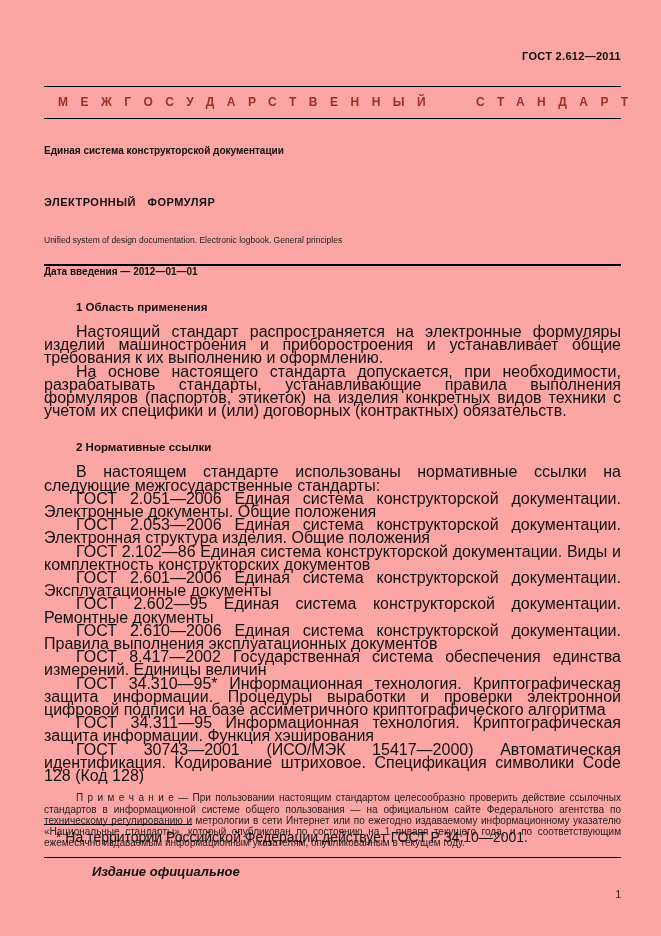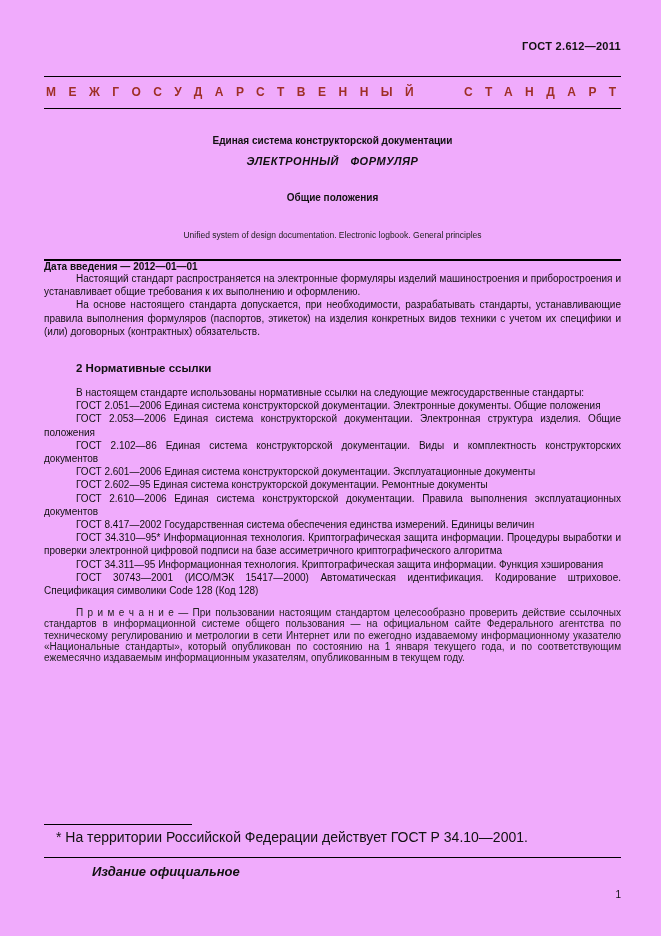--- a/index.html
+++ b/index.html
@@ -1,71 +1,71 @@
 <!DOCTYPE html>
 <html lang="ru"><head>
 <meta charset="utf-8">
 <style>
   html,body{margin:0;padding:0;background:#e9e9e9;}
   .page{
-    width:661px;height:936px;background:#f0abfc;position:relative;
+    width:661px;height:936px;background:#fca5a5;position:relative;
     font-family:"Liberation Sans", sans-serif;color:#111;
-    box-sizing:border-box;padding:40px 40px 0 44px;overflow:hidden;
+    box-sizing:border-box;padding:50px 40px 0 44px;overflow:hidden;
     margin:0 auto;box-shadow:0 0 4px rgba(0,0,0,.25);
   }
   .doc-number{text-align:right;font-size:11px;font-weight:bold;margin-bottom:24px;letter-spacing:.3px;}
   .banner-wrap{border-top:1.5px solid #000;border-bottom:1.5px solid #000;padding:8px 0 9px 2px;}
   .banner{
     font-size:12px;font-weight:bold;letter-spacing:12.5px;word-spacing:22px;
     white-space:nowrap;line-height:14px;
   }
-  .title-block{text-align:center;}
+  .title-block{}
   .title-system{font-size:10px;font-weight:bold;margin-top:26px;}
-  .title-main{font-size:11px;font-weight:bold;margin-top:9px;word-spacing:8px;letter-spacing:.5px;font-style:italic;}
+  .title-main{font-size:11px;font-weight:bold;margin-top:40px;word-spacing:8px;letter-spacing:.5px;}
   .title-sub{font-size:10px;font-weight:bold;margin-top:25px;}
   .title-eng{font-size:8.5px;margin-top:27px;color:#222;}
   .rule{border:0;border-top:2px solid #000;margin:19px 0 0 0;}
   .date-line{text-align:left;font-size:10px;font-weight:bold;}
   h2.sec{font-size:11.5px;font-weight:bold;margin:24px 0 12px 0;padding-left:32px;}
   p.body{
-    font-size:10px;line-height:13.2px;text-align:justify;margin:0;
+    font-size:16px;line-height:13.2px;text-align:justify;margin:0;
     text-indent:32px;
   }
   .note{
     font-size:10px;line-height:11.2px;text-align:justify;margin:10px 0 0 0;text-indent:32px;color:#222;
   }
   .bottom{position:absolute;left:44px;right:40px;bottom:36px;}
   .footnote-sep{border:0;border-top:1px solid #000;width:148px;margin:0 0 4px 0;}
   .footnote{font-size:14px;margin:0 0 0 12px;}
   .bottom-rule{border:0;border-top:1px solid #000;margin:12px 0 6px 0;}
   .edition{font-size:13px;font-weight:bold;font-style:italic;margin-left:48px;}
   .page-num{text-align:right;font-size:10px;margin-top:10px;}
 </style>
 </head>
 <body>
 
 <div class="page">
 
   <div class="doc-number">ГОСТ 2.612—2011</div>
 
   <div class="banner-wrap">
-    <div class="banner" style="color: rgb(158, 47, 38);">МЕЖГОСУДАРСТВЕННЫЙ СТАНДАРТ</div>
+    <div class="banner" style="color: rgb(158, 47, 38); margin-left: 12px;">МЕЖГОСУДАРСТВЕННЫЙ СТАНДАРТ</div>
   </div>
 
   <div class="title-block">
     <div class="title-system">Единая система конструкторской документации</div>
     <div class="title-main">ЭЛЕКТРОННЫЙ ФОРМУЛЯР</div>
-    <div class="title-sub">Общие положения</div>
     <div class="title-eng">Unified system of design documentation. Electronic logbook. General principles</div>
   </div>
 
   <hr class="rule">
 
   <div class="date-line">Дата введения — 2012—01—01</div>
 
+  <h2 class="sec">1 Область применения</h2>
   <p class="body">Настоящий стандарт распространяется на электронные формуляры изделий машиностроения и приборостроения и устанавливает общие требования к их выполнению и оформлению.</p>
   <p class="body">На основе настоящего стандарта допускается, при необходимости, разрабатывать стандарты, устанавливающие правила выполнения формуляров (паспортов, этикеток) на изделия конкретных видов техники с учетом их специфики и (или) договорных (контрактных) обязательств.</p>
 
   <h2 class="sec">2 Нормативные ссылки</h2>
   <p class="body">В настоящем стандарте использованы нормативные ссылки на следующие межгосударственные стандарты:</p>
   <p class="body">ГОСТ 2.051—2006 Единая система конструкторской документации. Электронные документы. Общие положения</p>
   <p class="body">ГОСТ 2.053—2006 Единая система конструкторской документации. Электронная структура изделия. Общие положения</p>
   <p class="body">ГОСТ 2.102—86 Единая система конструкторской документации. Виды и комплектность конструкторских документов</p>
   <p class="body">ГОСТ 2.601—2006 Единая система конструкторской документации. Эксплуатационные документы</p>
   <p class="body">ГОСТ 2.602—95 Единая система конструкторской документации. Ремонтные документы</p>

